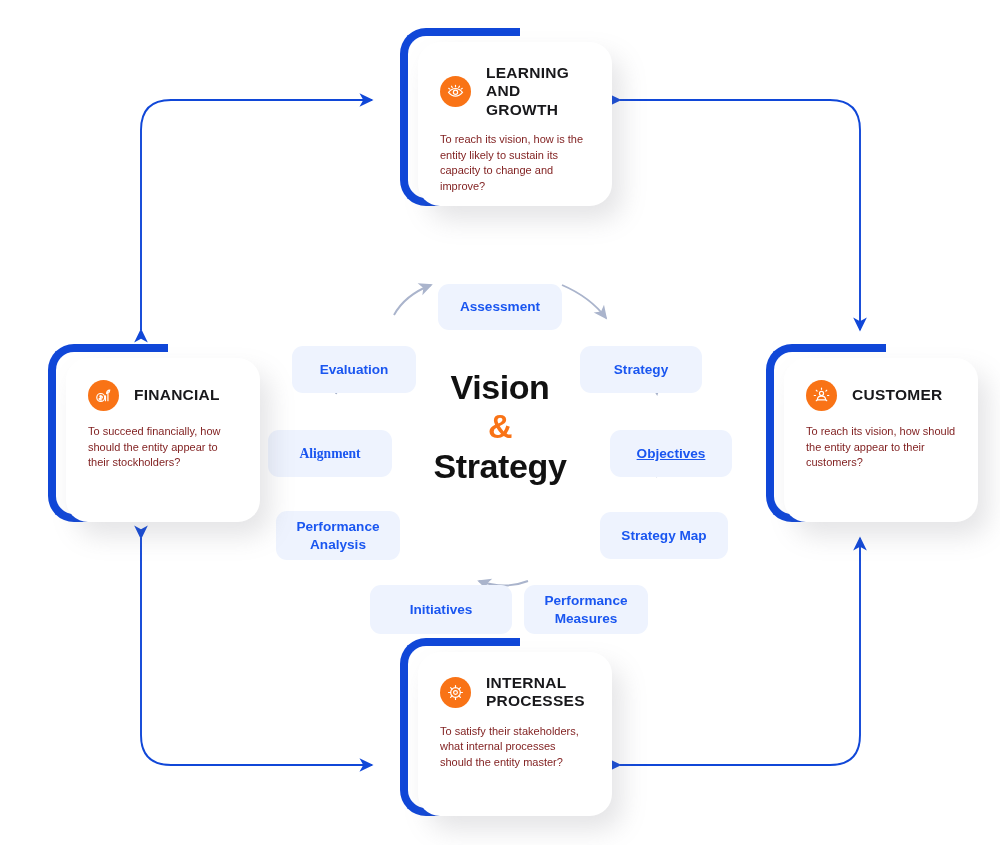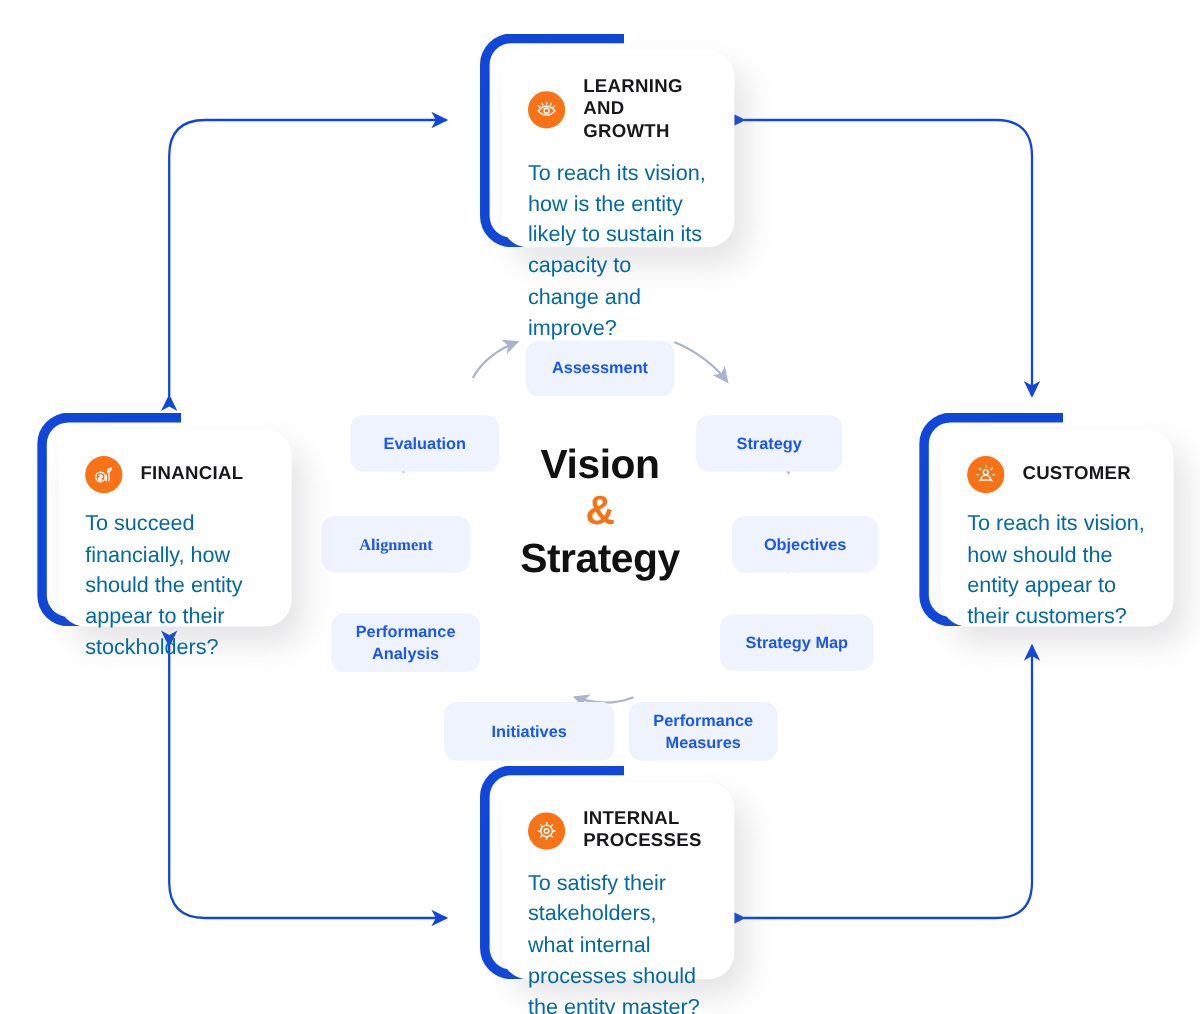--- a/index.html
+++ b/index.html
@@ -62,22 +62,22 @@
     justify-content: center;
   }
   .persp-title {
     font-size: 15.5px;
     font-weight: bold;
     color: #18181b;
     letter-spacing: 0.25px;
     line-height: 1.18;
   }
   .persp-desc {
-    font-size: 18px;
-    color: #0369a1;
+    font-size: 11px;
+    color: #7f1d1d;
     line-height: 1.43;
   }
 
   
   #center-title {
     position: absolute;
     left: 400px;
     top: 368px;
     width: 200px;
     text-align: center;
@@ -165,21 +165,21 @@
       <path d="M336,394 Q341,372 348,358" marker-end="url(#grayhead)"></path>
 
       <path d="M394,315 Q405,295 431,285" marker-end="url(#grayhead)"></path>
     </g>
   </svg>
 
   <div class="cyc-node" style="left:438px; top:248px; width:124px; height:46px;">Assessment</div>
 
   <div class="cyc-node" style="left:580px; top:310px; width:122px; height:47px;">Strategy</div>
 
-  <div class="cyc-node" style="left:610px; top:394px; width:122px; height:47px;">Objectives</div>
+  <div class="cyc-node" style="left:610px; top:394px; width:122px; height:47px;text-decoration:underline;">Objectives</div>
 
   <div class="cyc-node" style="left:600px; top:476px; width:128px; height:47px;">Strategy Map</div>
 
   <div class="cyc-node" style="left:524px; top:549px; width:124px; height:49px;">Performance Measures</div>
 
   <div class="cyc-node" style="left:370px; top:549px; width:142px; height:49px;">Initiatives</div>
 
   <div class="cyc-node" style="left:276px; top:475px; width:124px; height:49px;">Performance Analysis</div>
 
   <div class="cyc-node" style="left:268px; top:394px; width:124px; height:47px;font-family:Liberation Serif, serif;">Alignment</div>
@@ -202,21 +202,21 @@
             <circle cx="12" cy="13" r="2.7"></circle>
             <path d="M12 4.2v1.8M7 5.3l.9 1.6M17 5.3l-.9 1.6M3.4 8l1.5 1M20.6 8l-1.5 1"></path>
           </svg>
         </span>
         <span class="persp-title">LEARNING AND GROWTH</span>
       </div>
       <div class="persp-desc">To reach its vision, how is the entity likely to sustain its capacity to change and improve?</div>
     </div>
   </div>
 
-  <div class="persp-card" style="left:31px; top:344px; width:212px; height:178px;">
+  <div class="persp-card" style="left:48px; top:344px; width:212px; height:178px;">
     <div class="persp-accent"></div>
     <div class="persp-body">
       <div class="persp-head">
         <span class="persp-icon">
           <svg width="19" height="19" viewBox="0 0 24 24" fill="none" stroke="#ffffff" stroke-width="1.5" stroke-linecap="round">
             <circle cx="8.5" cy="14.5" r="5"></circle>
             <path d="M8.5 11.8v5.4M7.2 12.9h2.2a1.2 1.2 0 010 2.4H7.6a1.2 1.2 0 000 2.4h2.2"></path>
             <path d="M14.5 18.5v-6M17.6 18.5v-8"></path>
             <path d="M16 9.5c0-2.3 1.6-4 3.8-4.2-0.2 2.3-1.6 3.9-3.8 4.2z"></path>
           </svg>

